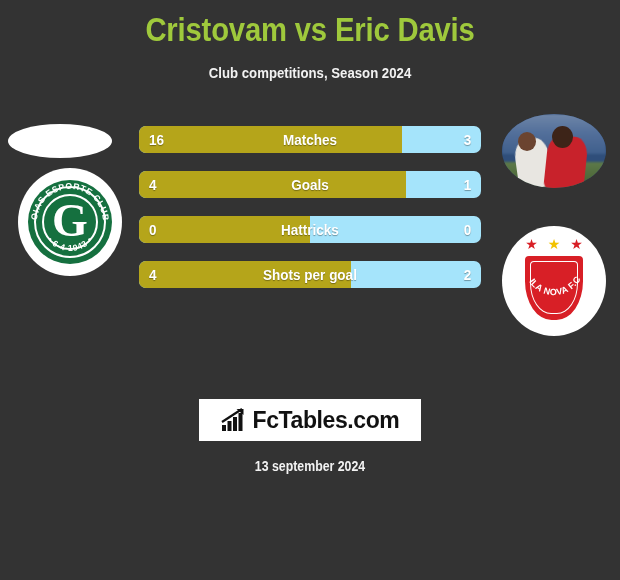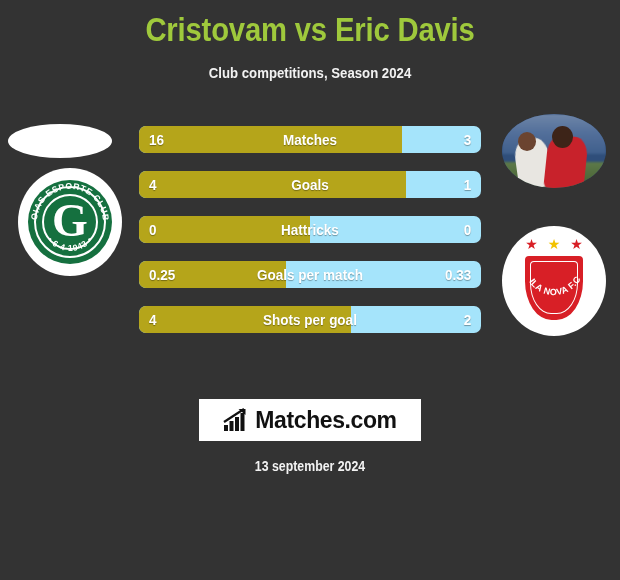--- a/index.html
+++ b/index.html
@@ -380,26 +380,20 @@
       <div class="bar-right-val">1</div>
     </div>
 
     <div class="bar-row" style="background: rgb(165, 228, 251);">
       <div class="bar-fill" style="width: 50%; background: rgb(181, 165, 26);"></div>
       <div class="bar-left-val">0</div>
       <div class="bar-label">Hattricks</div>
       <div class="bar-right-val">0</div>
     </div>
 
-    <div class="bar-row" style="background: rgb(165, 228, 251);">
-      <div class="bar-fill" style="width: 43%; background: rgb(181, 165, 26);"></div>
-      <div class="bar-left-val">0.25</div>
-      <div class="bar-label">Goals per match</div>
-      <div class="bar-right-val">0.33</div>
-    </div>
 
     <div class="bar-row" style="background: rgb(165, 228, 251);">
       <div class="bar-fill" style="width: 62%; background: rgb(181, 165, 26);"></div>
       <div class="bar-left-val">4</div>
       <div class="bar-label">Shots per goal</div>
       <div class="bar-right-val">2</div>
     </div>
 
 
   </div>
@@ -407,19 +401,19 @@
   <div class="logo-box">
     <div class="logo-inner">
       <svg class="logo-mark" viewBox="0 0 26 24">
         <rect x="1" y="17" width="4" height="6" fill="#111111"></rect>
         <rect x="6.5" y="13" width="4" height="10" fill="#111111"></rect>
         <rect x="12" y="9" width="4" height="14" fill="#111111"></rect>
         <rect x="17.5" y="5" width="4" height="18" fill="#111111"></rect>
         <path d="M 1,14 L 21,1" stroke="#111111" stroke-width="2.2" fill="none"></path>
         <path d="M 15.5,1 L 22.5,1 L 22.5,7 Z" fill="#111111"></path>
       </svg>
-      <div class="logo-text">Matches.com</div>
+      <div class="logo-text">FcTables.com</div>
     </div>
   </div>
 
   <div class="footer-date">13 september 2024</div>
 
 </div>
 
 </body></html>

